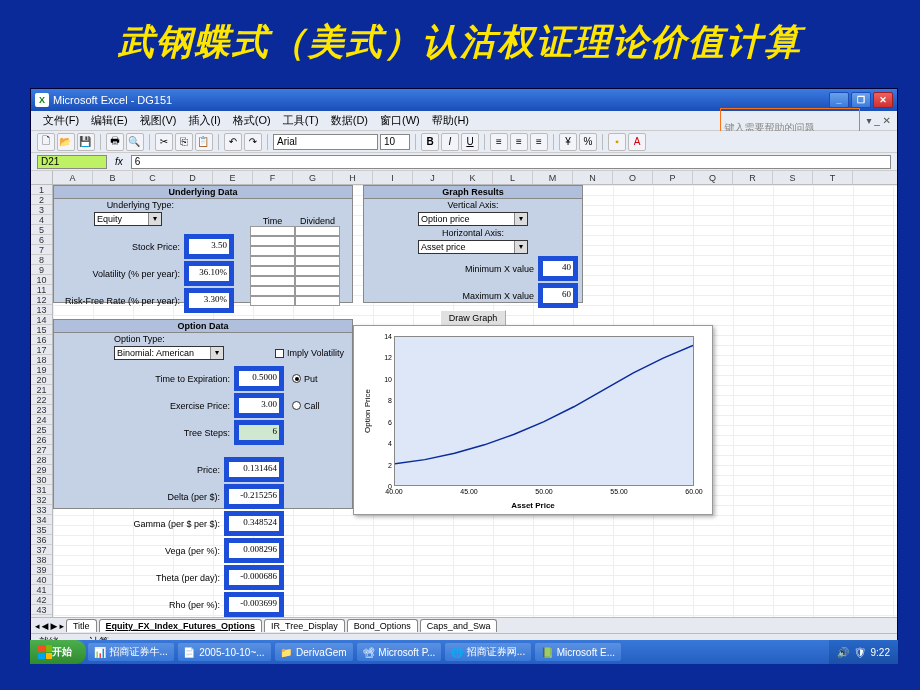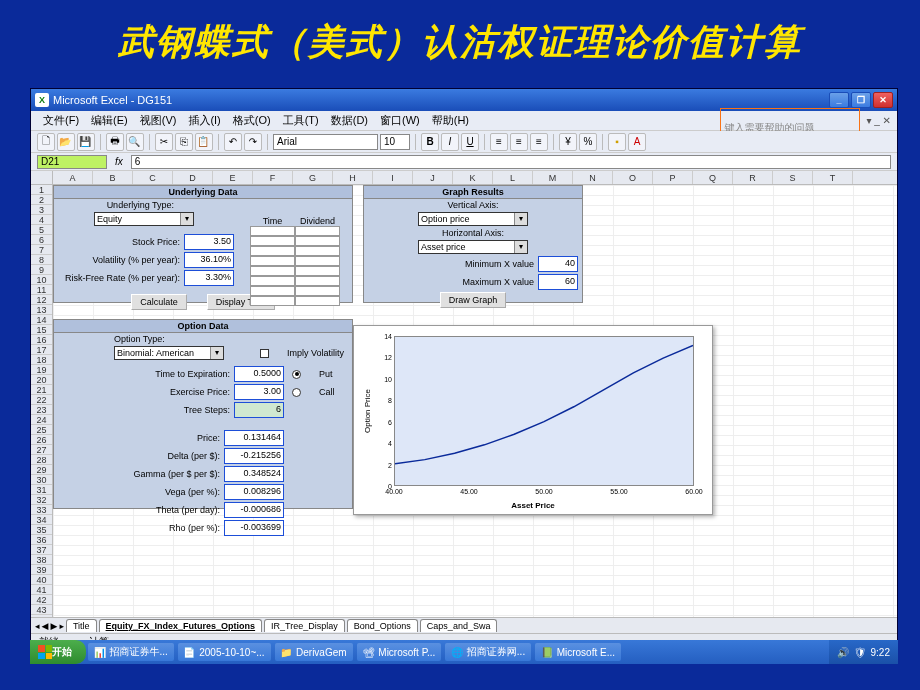--- a/index.html
+++ b/index.html
@@ -28,22 +28,22 @@
 .col-h { width: 40px; text-align: center; border-right: 1px solid #ccc; line-height: 14px; color: #333; }
 .rows-container { display: flex; height: calc(100% - 14px); }
 .row-headers { width: 22px; background: #e6e9f0; border-right: 1px solid #bbb; font-size: 9px; color: #333; }
 .row-h { height: 10px; text-align: center; border-bottom: 1px solid #ccc; line-height: 10px; }
 .cells { flex: 1; position: relative; background: #fff; }
 .grid-bg { position: absolute; inset: 0; background-image: linear-gradient(to right, #eee 1px, transparent 1px), linear-gradient(to bottom, #eee 1px, transparent 1px); background-size: 40px 10px; }
 .panel { position: absolute; background: #c5d1e5; border: 1px solid #888; font-size: 9px; }
 .panel-title { background: #b0c0dc; text-align: center; font-weight: bold; font-size: 9px; padding: 1px 0; border-bottom: 1px solid #888; }
 .panel-row { display: flex; align-items: center; justify-content: flex-end; padding: 1px 4px; gap: 4px; }
 .panel-row label { font-size: 9px; }
-.val-box { width: 50px; height: 16px; border: 1px solid #1d4ed8; background: #fff; font-size: 9px; text-align: right; padding: 0 2px; line-height: 12px; }
-.dropdown { width: 100px; height: 14px; border: 1px solid #333; background: #fff; font-size: 9px; display: flex; align-items: center; padding: 0 2px; position: relative; }
+.val-box { width: 50px; height: 25px; border: 5px solid #1d4ed8; background: #fff; font-size: 9px; text-align: right; padding: 0 2px; line-height: 12px; font-family: Liberation Serif, serif; }
+.dropdown { width: 68px; height: 14px; border: 1px solid #333; background: #fff; font-size: 9px; display: flex; align-items: center; padding: 0 2px; position: relative; }
 .dropdown::after { content: "▾"; position: absolute; right: 0; top: 0; width: 12px; height: 12px; background: #ddd; border-left: 1px solid #888; text-align: center; line-height: 12px; font-size: 8px; }
 .btn3d { background: #e0e0e0; border: 1px outset #fff; padding: 2px 8px; font-size: 9px; cursor: pointer; }
 .time-div-table { position: absolute; left: 196px; top: 30px; width: 90px; }
 .time-div-table .th { display: flex; font-size: 9px; }
 .time-div-table .th div { flex: 1; text-align: center; }
 .time-div-table .cell-row { display: flex; }
 .time-div-table .cell { flex: 1; height: 10px; border: 1px solid #999; background: #fff; }
 .chart-box { position: absolute; left: 300px; top: 140px; width: 360px; height: 190px; background: #fff; border: 1px solid #999; box-shadow: 2px 2px 4px rgba(0,0,0,.3); }
 .chart-inner { position: absolute; left: 40px; top: 10px; width: 300px; height: 150px; background: #dee7f8; border: 1px solid #888; }
 .chart-y { position: absolute; left: 8px; top: 10px; height: 150px; width: 10px; font-size: 8px; transform: rotate(-90deg); transform-origin: center; display: flex; align-items: center; justify-content: center; white-space: nowrap; }
@@ -56,21 +56,21 @@
 .sheet-tabs { height: 16px; background: #e6e9f0; border-top: 1px solid #bbb; display: flex; align-items: center; font-size: 9px; padding: 0 4px; gap: 2px; }
 .sheet-tab { padding: 1px 6px; border: 1px solid #888; border-bottom: none; background: #fff; cursor: pointer; border-radius: 3px 3px 0 0; }
 .sheet-tab.active { background: #fff; font-weight: bold; text-decoration: underline; }
 .statusbar { height: 16px; background: #e6e9f0; border-top: 1px solid #bbb; display: flex; align-items: center; font-size: 10px; padding: 0 8px; gap: 30px; }
 .taskbar { position: absolute; left: 30px; bottom: 26px; width: 868px; height: 24px; background: linear-gradient(to bottom, #3878d8, #245ec0); display: flex; align-items: center; font-size: 10px; color: #fff; }
 .start-btn { background: linear-gradient(to bottom, #4cae4c, #2e8b2e); height: 100%; padding: 0 14px 0 8px; display: flex; align-items: center; cursor: pointer; font-weight: bold; border-radius: 0 10px 10px 0; }
 .start-btn .win-logo { width: 14px; height: 14px; display: grid; grid-template: 1fr 1fr / 1fr 1fr; gap: 1px; }
 .win-logo div:nth-child(1){background:#f25022}.win-logo div:nth-child(2){background:#7fba00}.win-logo div:nth-child(3){background:#00a4ef}.win-logo div:nth-child(4){background:#ffb900}
 .task-item { background: linear-gradient(to bottom, #5a90e0, #3878d8); height: 18px; margin: 0 2px; padding: 0 6px; display: flex; align-items: center; gap: 3px; border-radius: 2px; cursor: pointer; max-width: 100px; overflow: hidden; white-space: nowrap; }
 .tray { margin-left: auto; background: linear-gradient(to bottom, #2868c8, #1a50a8); height: 100%; padding: 0 8px; display: flex; align-items: center; gap: 4px; }
-.radio-row { display: flex; align-items: center; gap: 18px; font-size: 9px; padding: 1px 4px; }
+.radio-row { display: flex; align-items: center; gap: 3px; font-size: 9px; padding: 1px 4px; }
 .radio-dot { width: 9px; height: 9px; border: 1px solid #333; border-radius: 50%; background: #fff; display: inline-flex; align-items: center; justify-content: center; }
 .radio-dot.checked::after { content: ""; width: 4px; height: 4px; background: #000; border-radius: 50%; }
 .chk { width: 9px; height: 9px; border: 1px solid #333; background: #fff; display: inline-block; }
 .green-cell { background: #d0e8d0 !important; }
 </style>
 </head>
 <body>
 
 <div class="slide-title">武钢蝶式（美式）认沽权证理论价值计算</div>
 

